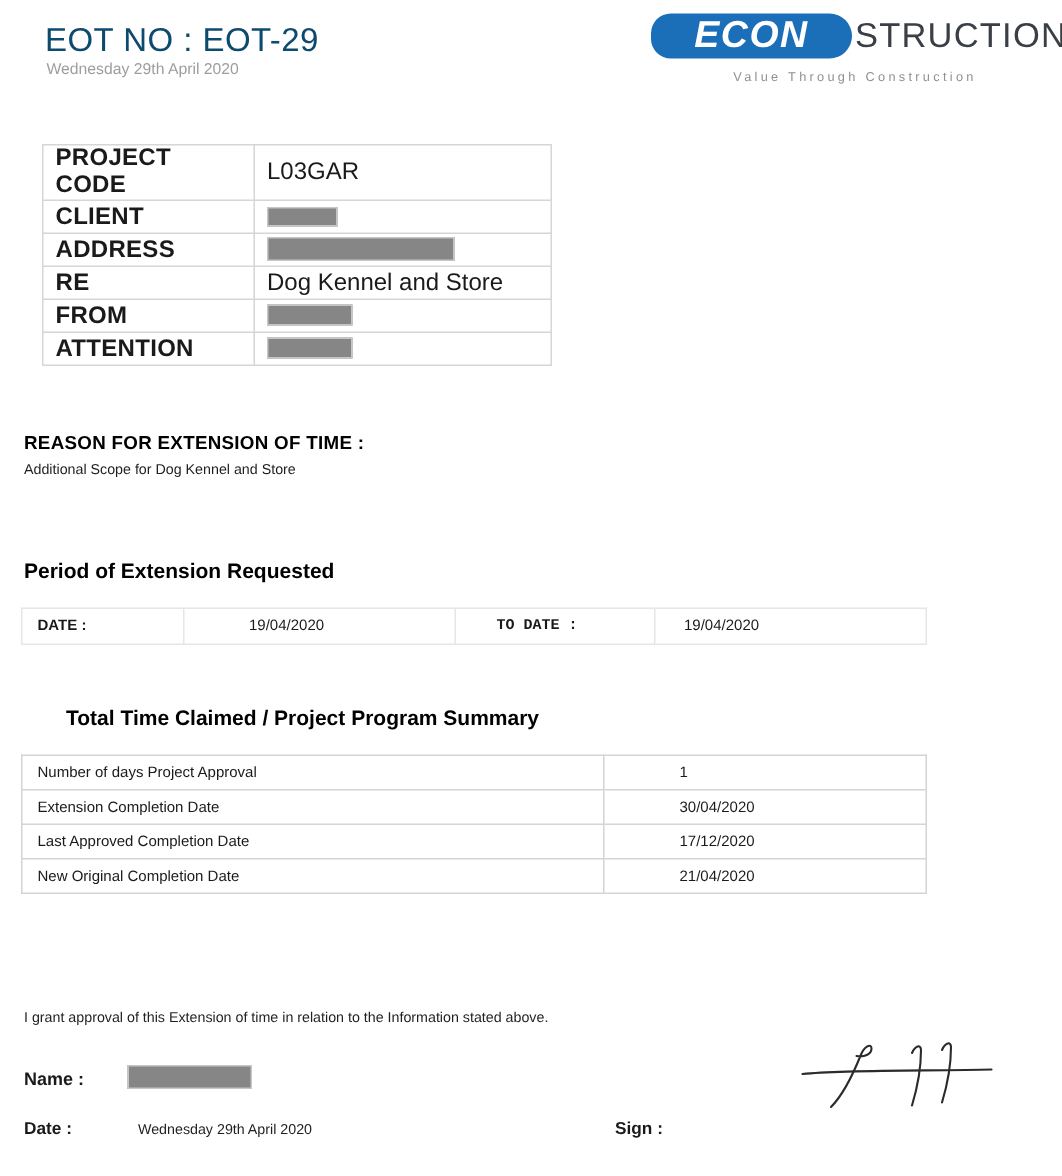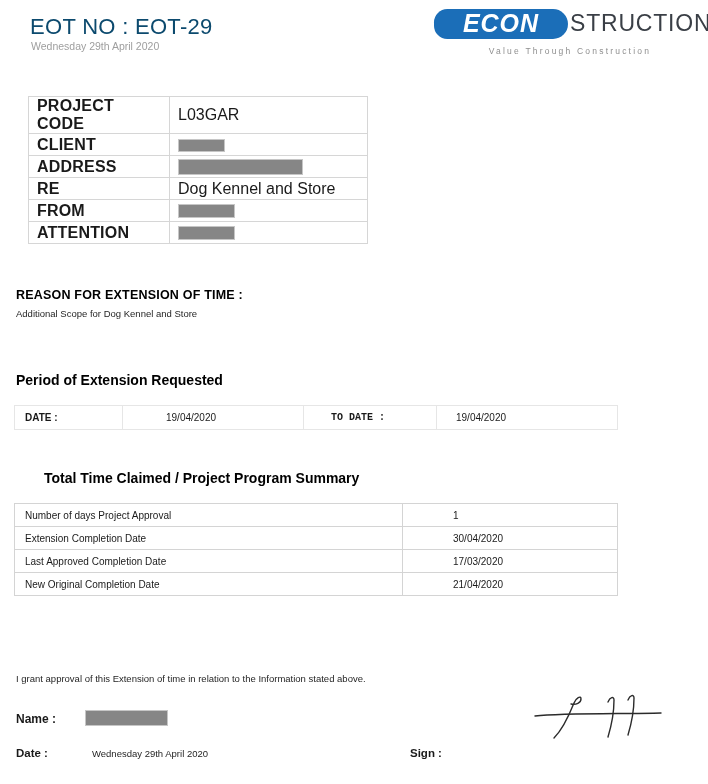--- a/index.html
+++ b/index.html
@@ -145,21 +145,21 @@
         <tr>
           <td class="lbl">Number of days Project Approval</td>
           <td class="val">1</td>
         </tr>
         <tr>
           <td class="lbl">Extension Completion Date</td>
           <td class="val">30/04/2020</td>
         </tr>
         <tr>
           <td class="lbl">Last Approved Completion Date</td>
-          <td class="val">17/03/2020</td>
+          <td class="val">17/12/2020</td>
         </tr>
         <tr>
           <td class="lbl">New Original Completion Date</td>
           <td class="val">21/04/2020</td>
         </tr>
       </tbody>
   </table>
 
   <div class="t-approval">I grant approval of this Extension of time in relation to the Information stated above.</div>
 

